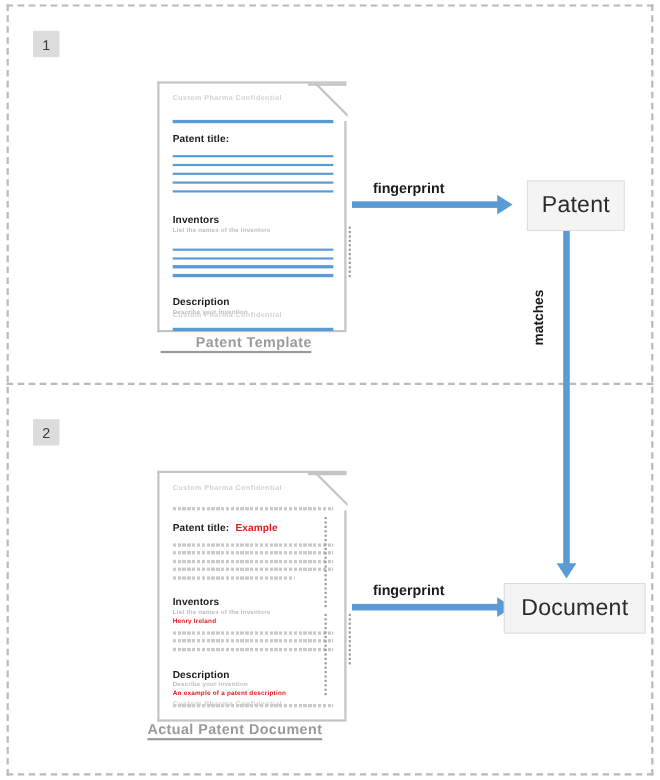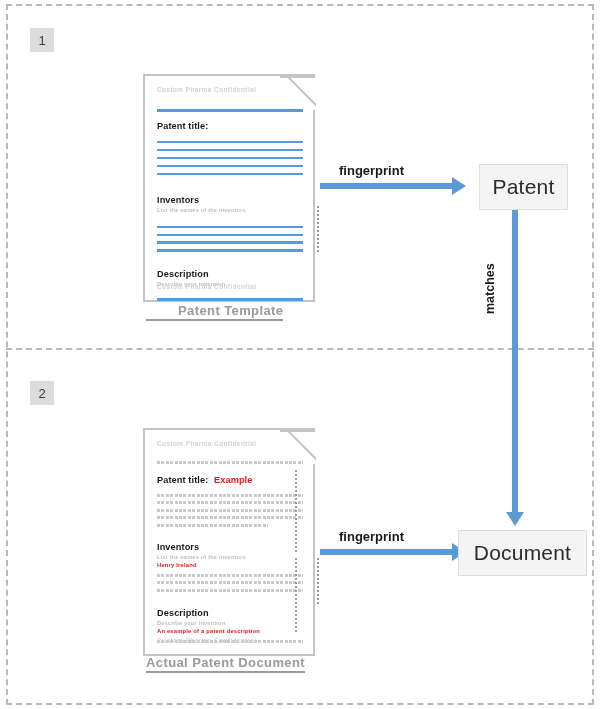--- a/index.html
+++ b/index.html
@@ -315,20 +315,20 @@
       <div class="grayline"></div>
     </div>
 
     <div class="wm-bottom">Custom Pharma Confidential</div>
 
     <div class="rail" style="right:18px; top:40px; height:82px;"></div>
     <div class="rail" style="right:18px; top:128px; height:74px;"></div>
     <div class="rail" style="right:-4px; top:128px; height:46px;"></div>
   </div>
 
-  <div class="caption" style="left:146px; top:655px;">Actual Patent Document</div>
+  <div class="caption" style="left:134px; top:655px;">Actual Patent Document</div>
 
   <div class="arrow-label" style="left:339px; top:529px;">fingerprint</div>
   <div class="arrow-h" style="left:320px; top:549px; width:133px;"></div>
 
   <div class="resultbox" style="left:458px; top:530px; width:129px; height:46px;">Document</div>
 
 </div>
 
 </body></html>

